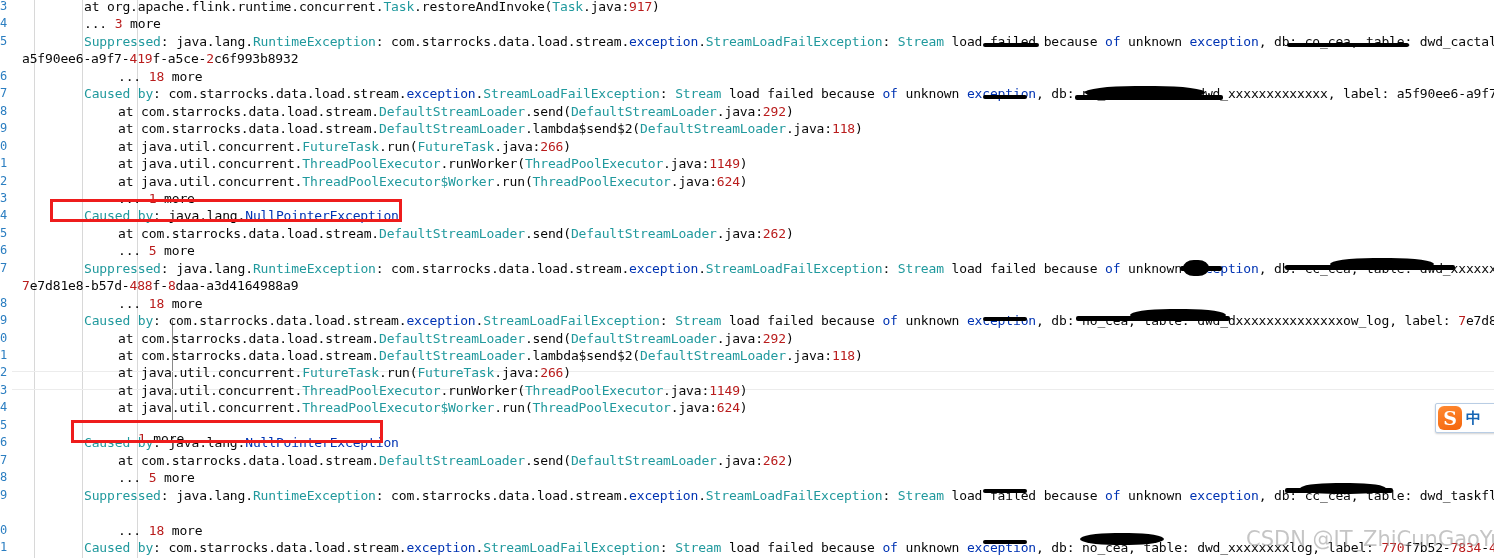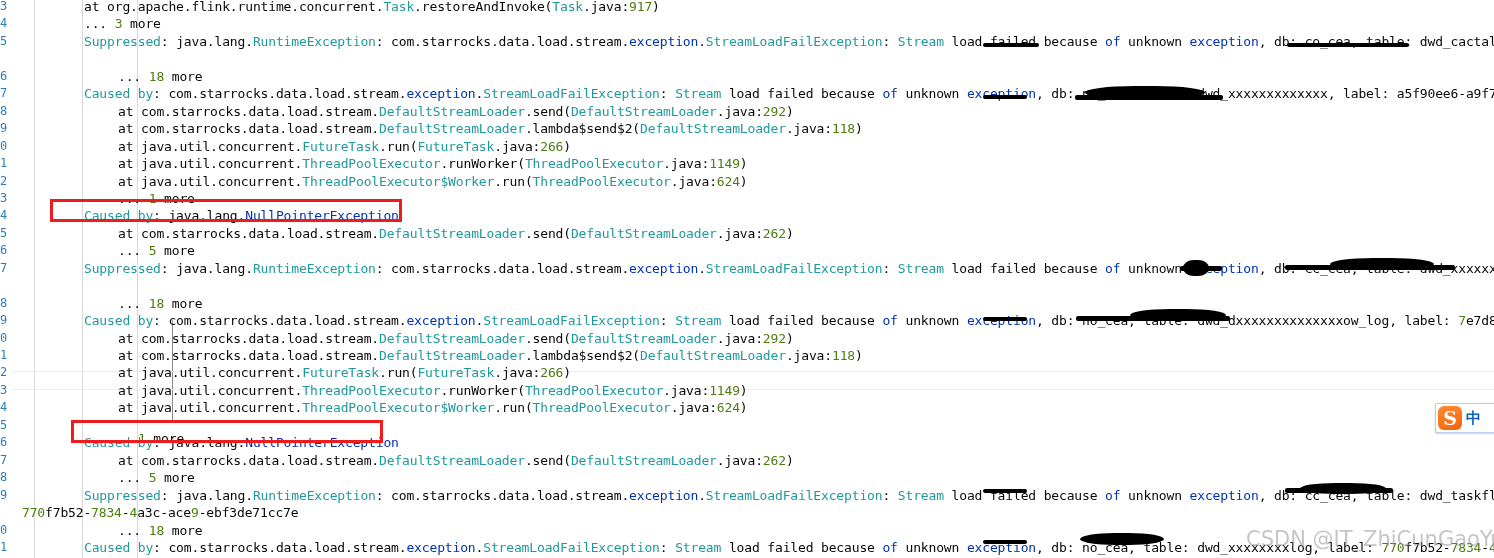--- a/index.html
+++ b/index.html
@@ -69,21 +69,21 @@
     font-family: "DejaVu Sans Mono", monospace;
     font-size: 13px;
     color: #080808;
     letter-spacing: -0.15px;
   }
 
   
   .t-plain  { color: #080808; }
   .t-cls    { color: #20999d; }   
   .t-kw     { color: #0033b3; }   
-  .t-num    { color: #4d7c0f; }
+  .t-num    { color: #b91c1c; }
 
   
   .iguide {
     position: absolute;
     width: 1px;
     background: #d8d8d8;
     z-index: 1;
   }
   .iguide.active { background: #8a8a8a; }
 
@@ -227,45 +227,46 @@
       <div class="gutter-line" style="top: 504.05px;"></div>
       <div class="gutter-line" style="top: 521.5px;">0</div>
       <div class="gutter-line" style="top: 538.95px;">1</div>
       <div class="gutter-line" style="top: 556.4px;">2</div>
     </div>
 
   <div class="code" id="code">
       <div class="line" style="top: -2px; left: 84px;"><span class="t-plain">at org.apache.flink.runtime.concurrent.</span><span class="t-cls">Task</span><span class="t-plain">.restoreAndInvoke(</span><span class="t-cls">Task</span><span class="t-plain">.java:</span><span class="t-num">917</span><span class="t-plain">)</span></div>
       <div class="line" style="top: 15.45px; left: 84px;"><span class="t-plain">... </span><span class="t-num">3</span><span class="t-plain"> more</span></div>
       <div class="line" style="top: 32.9px; left: 84px;"><span class="t-cls">Suppressed</span><span class="t-plain">: java.lang.</span><span class="t-cls">RuntimeException</span><span class="t-plain">: com.starrocks.data.load.stream.</span><span class="t-kw">exception</span><span class="t-plain">.</span><span class="t-cls">StreamLoadFailException</span><span class="t-plain">: </span><span class="t-cls">Stream</span><span class="t-plain"> load failed because </span><span class="t-kw">of</span><span class="t-plain"> unknown </span><span class="t-kw">exception</span><span class="t-plain">, db: </span><span class="t-plain">co_cea</span><span class="t-plain">, table: </span><span class="t-plain">dwd_cactalkflow_log</span></div>
+      <div class="line" style="top: 50.35px; left: 22px;"><span class="t-plain">a5f90ee6-a9f7-</span><span class="t-num">419</span><span class="t-plain">f-a5ce-</span><span class="t-num">2</span><span class="t-plain">c6f993b8932</span></div>
       <div class="line" style="top: 67.8px; left: 118px;"><span class="t-plain">... </span><span class="t-num">18</span><span class="t-plain"> more</span></div>
       <div class="line" style="top: 85.25px; left: 84px;"><span class="t-cls">Caused by</span><span class="t-plain">: com.starrocks.data.load.stream.</span><span class="t-kw">exception</span><span class="t-plain">.</span><span class="t-cls">StreamLoadFailException</span><span class="t-plain">: </span><span class="t-cls">Stream</span><span class="t-plain"> load failed because </span><span class="t-kw">of</span><span class="t-plain"> unknown </span><span class="t-kw">exception</span><span class="t-plain">, db: </span><span class="t-plain">no_cea</span><span class="t-plain">, table: </span><span class="t-plain">dwd_xxxxxxxxxxxxx</span><span class="t-plain">, label: a5f90ee6-a9f7-</span></div>
       <div class="line" style="top: 102.7px; left: 118px;"><span class="t-plain">at com.starrocks.data.load.stream.</span><span class="t-cls">DefaultStreamLoader</span><span class="t-plain">.send(</span><span class="t-cls">DefaultStreamLoader</span><span class="t-plain">.java:</span><span class="t-num">292</span><span class="t-plain">)</span></div>
       <div class="line" style="top: 120.15px; left: 118px;"><span class="t-plain">at com.starrocks.data.load.stream.</span><span class="t-cls">DefaultStreamLoader</span><span class="t-plain">.lambda$send$2(</span><span class="t-cls">DefaultStreamLoader</span><span class="t-plain">.java:</span><span class="t-num">118</span><span class="t-plain">)</span></div>
       <div class="line" style="top: 137.6px; left: 118px;"><span class="t-plain">at java.util.concurrent.</span><span class="t-cls">FutureTask</span><span class="t-plain">.run(</span><span class="t-cls">FutureTask</span><span class="t-plain">.java:</span><span class="t-num">266</span><span class="t-plain">)</span></div>
       <div class="line" style="top: 155.05px; left: 118px;"><span class="t-plain">at java.util.concurrent.</span><span class="t-cls">ThreadPoolExecutor</span><span class="t-plain">.runWorker(</span><span class="t-cls">ThreadPoolExecutor</span><span class="t-plain">.java:</span><span class="t-num">1149</span><span class="t-plain">)</span></div>
       <div class="line" style="top: 172.5px; left: 118px;"><span class="t-plain">at java.util.concurrent.</span><span class="t-cls">ThreadPoolExecutor$Worker</span><span class="t-plain">.run(</span><span class="t-cls">ThreadPoolExecutor</span><span class="t-plain">.java:</span><span class="t-num">624</span><span class="t-plain">)</span></div>
       <div class="line" style="top: 189.95px; left: 118px;"><span class="t-plain">... </span><span class="t-num">1</span><span class="t-plain"> more</span></div>
       <div class="line" style="top: 207.4px; left: 84px;"><span class="t-cls">Caused by</span><span class="t-plain">: java.lang.</span><span class="t-kw">NullPointerException</span></div>
       <div class="line" style="top: 224.85px; left: 118px;"><span class="t-plain">at com.starrocks.data.load.stream.</span><span class="t-cls">DefaultStreamLoader</span><span class="t-plain">.send(</span><span class="t-cls">DefaultStreamLoader</span><span class="t-plain">.java:</span><span class="t-num">262</span><span class="t-plain">)</span></div>
       <div class="line" style="top: 242.3px; left: 118px;"><span class="t-plain">... </span><span class="t-num">5</span><span class="t-plain"> more</span></div>
       <div class="line" style="top: 259.75px; left: 84px;"><span class="t-cls">Suppressed</span><span class="t-plain">: java.lang.</span><span class="t-cls">RuntimeException</span><span class="t-plain">: com.starrocks.data.load.stream.</span><span class="t-kw">exception</span><span class="t-plain">.</span><span class="t-cls">StreamLoadFailException</span><span class="t-plain">: </span><span class="t-cls">Stream</span><span class="t-plain"> load failed because </span><span class="t-kw">of</span><span class="t-plain"> unknown </span><span class="t-kw">exception</span><span class="t-plain">, db: </span><span class="t-plain">cc_cea</span><span class="t-plain">, table: </span><span class="t-plain">dwd_xxxxxxxxxxxxxxxxxxxxlog</span></div>
+      <div class="line" style="top: 277.2px; left: 22px;"><span class="t-num">7</span><span class="t-plain">e7d81e8-b57d-</span><span class="t-num">488</span><span class="t-plain">f-</span><span class="t-num">8</span><span class="t-plain">daa-a3d4164988a9</span></div>
       <div class="line" style="top: 294.65px; left: 118px;"><span class="t-plain">... </span><span class="t-num">18</span><span class="t-plain"> more</span></div>
       <div class="line" style="top: 312.1px; left: 84px;"><span class="t-cls">Caused by</span><span class="t-plain">: com.starrocks.data.load.stream.</span><span class="t-kw">exception</span><span class="t-plain">.</span><span class="t-cls">StreamLoadFailException</span><span class="t-plain">: </span><span class="t-cls">Stream</span><span class="t-plain"> load failed because </span><span class="t-kw">of</span><span class="t-plain"> unknown </span><span class="t-kw">exception</span><span class="t-plain">, db: </span><span class="t-plain">no_cea</span><span class="t-plain">, table: </span><span class="t-plain">dwd_dxxxxxxxxxxxxxxow_log</span><span class="t-plain">, label: </span><span class="t-num">7</span><span class="t-plain">e7d81e8-b57d-</span></div>
       <div class="line" style="top: 329.55px; left: 118px;"><span class="t-plain">at com.starrocks.data.load.stream.</span><span class="t-cls">DefaultStreamLoader</span><span class="t-plain">.send(</span><span class="t-cls">DefaultStreamLoader</span><span class="t-plain">.java:</span><span class="t-num">292</span><span class="t-plain">)</span></div>
       <div class="line" style="top: 347px; left: 118px;"><span class="t-plain">at com.starrocks.data.load.stream.</span><span class="t-cls">DefaultStreamLoader</span><span class="t-plain">.lambda$send$2(</span><span class="t-cls">DefaultStreamLoader</span><span class="t-plain">.java:</span><span class="t-num">118</span><span class="t-plain">)</span></div>
       <div class="line" style="top: 364.45px; left: 118px;"><span class="t-plain">at java.util.concurrent.</span><span class="t-cls">FutureTask</span><span class="t-plain">.run(</span><span class="t-cls">FutureTask</span><span class="t-plain">.java:</span><span class="t-num">266</span><span class="t-plain">)</span></div>
       <div class="line" style="top: 381.9px; left: 118px;"><span class="t-plain">at java.util.concurrent.</span><span class="t-cls">ThreadPoolExecutor</span><span class="t-plain">.runWorker(</span><span class="t-cls">ThreadPoolExecutor</span><span class="t-plain">.java:</span><span class="t-num">1149</span><span class="t-plain">)</span></div>
       <div class="line" style="top: 399.35px; left: 118px;"><span class="t-plain">at java.util.concurrent.</span><span class="t-cls">ThreadPoolExecutor$Worker</span><span class="t-plain">.run(</span><span class="t-cls">ThreadPoolExecutor</span><span class="t-plain">.java:</span><span class="t-num">624</span><span class="t-plain">)</span></div>
       <div class="line" style="top: 430px; left: 138px;"><span class="t-num">1</span><span class="t-plain"> more</span></div>
       <div class="line" style="top: 434.25px; left: 84px;"><span class="t-cls">Caused by</span><span class="t-plain">: java.lang.</span><span class="t-kw">NullPointerException</span></div>
       <div class="line" style="top: 451.7px; left: 118px;"><span class="t-plain">at com.starrocks.data.load.stream.</span><span class="t-cls">DefaultStreamLoader</span><span class="t-plain">.send(</span><span class="t-cls">DefaultStreamLoader</span><span class="t-plain">.java:</span><span class="t-num">262</span><span class="t-plain">)</span></div>
       <div class="line" style="top: 469.15px; left: 118px;"><span class="t-plain">... </span><span class="t-num">5</span><span class="t-plain"> more</span></div>
       <div class="line" style="top: 486.6px; left: 84px;"><span class="t-cls">Suppressed</span><span class="t-plain">: java.lang.</span><span class="t-cls">RuntimeException</span><span class="t-plain">: com.starrocks.data.load.stream.</span><span class="t-kw">exception</span><span class="t-plain">.</span><span class="t-cls">StreamLoadFailException</span><span class="t-plain">: </span><span class="t-cls">Stream</span><span class="t-plain"> load failed because </span><span class="t-kw">of</span><span class="t-plain"> unknown </span><span class="t-kw">exception</span><span class="t-plain">, db: </span><span class="t-plain">cc_cea</span><span class="t-plain">, table: </span><span class="t-plain">dwd_taskflow_log</span></div>
-      <div class="line" style="top: 504.05px; left: 22px;"><span class="t-num">770</span><span class="t-plain">f7b52-</span><span class="t-num">7834</span><span class="t-plain">-</span><span class="t-num">4</span><span class="t-plain">a3c-ace</span><span class="t-num">9</span><span class="t-plain">-ebf3de71cc7e</span></div>
       <div class="line" style="top: 521.5px; left: 118px;"><span class="t-plain">... </span><span class="t-num">18</span><span class="t-plain"> more</span></div>
       <div class="line" style="top: 538.95px; left: 84px;"><span class="t-cls">Caused by</span><span class="t-plain">: com.starrocks.data.load.stream.</span><span class="t-kw">exception</span><span class="t-plain">.</span><span class="t-cls">StreamLoadFailException</span><span class="t-plain">: </span><span class="t-cls">Stream</span><span class="t-plain"> load failed because </span><span class="t-kw">of</span><span class="t-plain"> unknown </span><span class="t-kw">exception</span><span class="t-plain">, db: </span><span class="t-plain">no_cea</span><span class="t-plain">, table: </span><span class="t-plain">dwd_xxxxxxxx</span><span class="t-plain">log, label: </span><span class="t-num">770</span><span class="t-plain">f7b52-</span><span class="t-num">7834</span><span class="t-plain">-</span><span class="t-num">4</span></div>
       <div class="line" style="top: 556.4px; left: 118px;"><span class="t-plain">at com.starrocks.data.load.stream.</span><span class="t-cls">DefaultStreamLoader</span><span class="t-plain">.send(</span><span class="t-cls">DefaultStreamLoader</span><span class="t-plain">.java:</span><span class="t-num">292</span><span class="t-plain">)</span></div>
     </div>
 
   <div class="redact r-thin" style="left:983px;  top:43px;  width:56px;  height:4px;"></div>
   <div class="redact r-thin" style="left:1287px; top:43px;  width:122px; height:4px;"></div>
   <div class="redact r-thin" style="left:983px;  top:95px;  width:44px;  height:4px;"></div>
   <div class="redact r-blob" style="left:1085px; top:86px;  width:120px; height:13px;"></div>
   <div class="redact r-thin" style="left:1075px; top:95px;  width:148px; height:5px;"></div>

